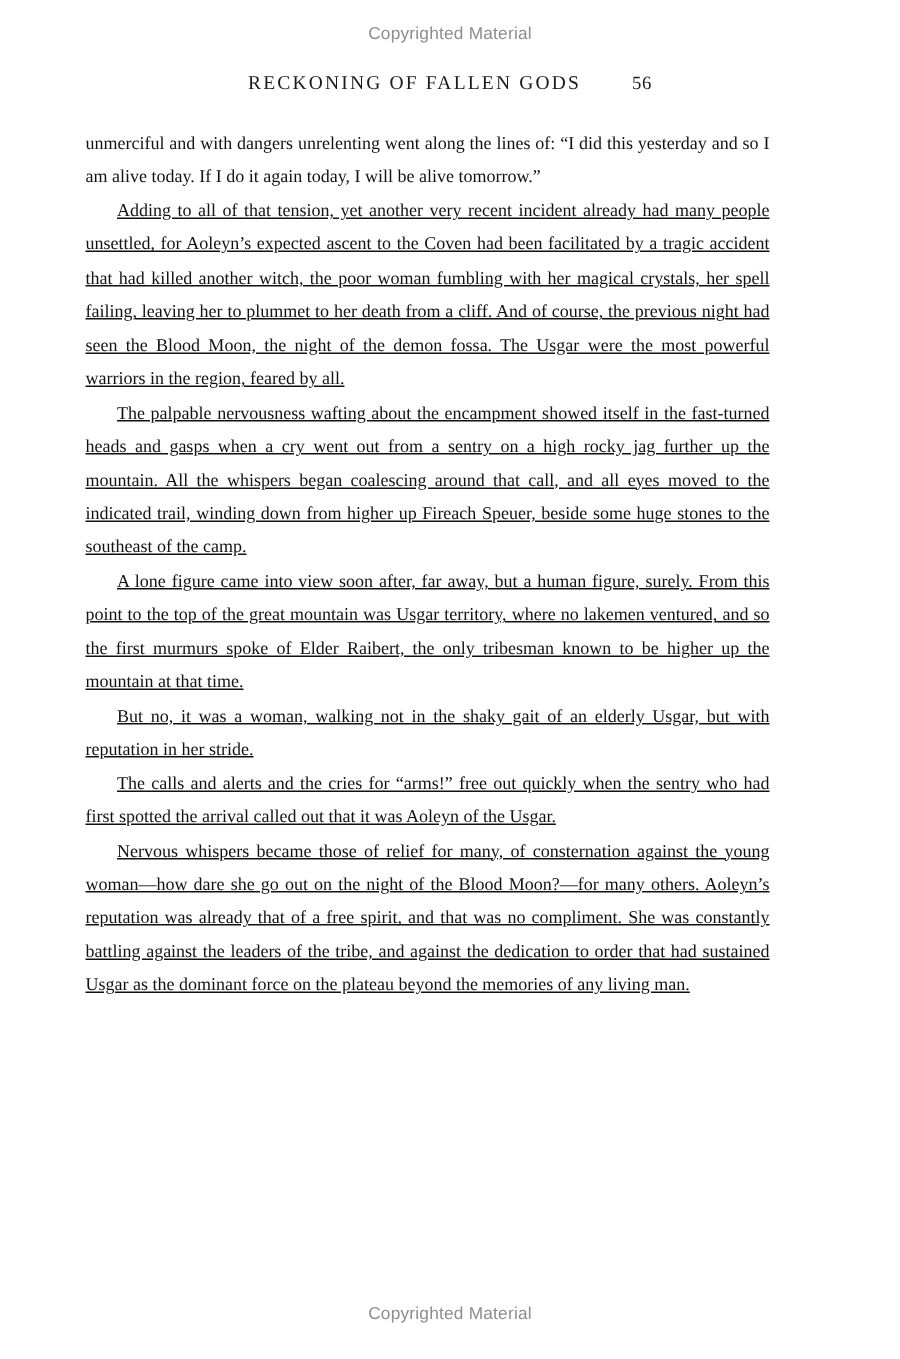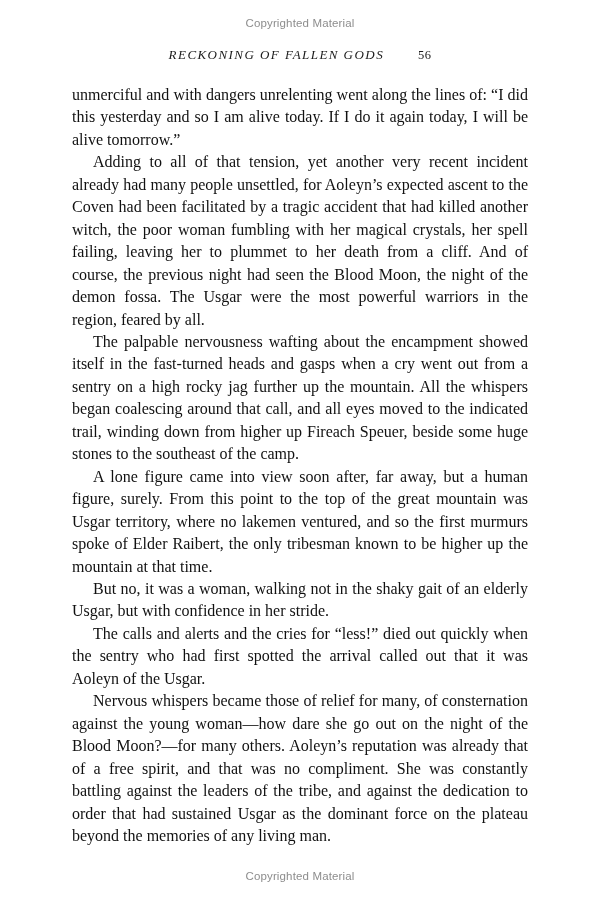--- a/index.html
+++ b/index.html
@@ -42,72 +42,72 @@
     position: absolute;
     top: 47px;
     left: 72px;
     width: 456px;
     display: flex;
     justify-content: center;
     align-items: baseline;
     color: #1a1a1a;
   }
   .header-title {
-    font-style: italic;
     font-size: 13px;
     letter-spacing: 1.45px;
     font-variant: small-caps;
     white-space: nowrap;
   }
   .header-page-number {
     font-size: 12.5px;
     margin-left: 34px;
     letter-spacing: 0.4px;
   }
 
   
   .body-text {
     position: absolute;
     top: 84px;
-    left: 72px;
+    left: 57px;
     width: 456px;
     color: #111111;
-    font-size: 16px;
+    font-size: 12px;
     line-height: 22.45px;
     text-align: justify;
     text-justify: inter-word;
     -webkit-hyphens: none;
     hyphens: none;
   }
 
   .body-text p {
     margin: 0;
     text-indent: 0;
   }
   .body-text p.indented {
     text-indent: 21px;
+    text-decoration: underline;
   }
 </style>
 </head>
 <body>
 
 <div class="page">
 
   <div class="watermark watermark-top">Copyrighted Material</div>
 
   <div class="running-header">
     <span class="header-title">RECKONING OF FALLEN GODS</span>
     <span class="header-page-number">56</span>
   </div>
 
   <div class="body-text">
       <p>unmerciful and with dangers unrelenting went along the lines of: “I did this yesterday and so I am alive today. If I do it again today, I will be alive tomorrow.”</p>
       <p class="indented">Adding to all of that tension, yet another very recent incident already had many people unsettled, for Aoleyn’s expected ascent to the Coven had been facilitated by a tragic accident that had killed another witch, the poor woman fumbling with her magical crystals, her spell failing, leaving her to plummet to her death from a cliff. And of course, the previous night had seen the Blood Moon, the night of the demon fossa. The Usgar were the most powerful warriors in the region, feared by all.</p>
       <p class="indented">The palpable nervousness wafting about the encampment showed itself in the fast-turned heads and gasps when a cry went out from a sentry on a high rocky jag further up the mountain. All the whispers began coalescing around that call, and all eyes moved to the indicated trail, winding down from higher up Fireach Speuer, beside some huge stones to the southeast of the camp.</p>
       <p class="indented">A lone figure came into view soon after, far away, but a human figure, surely. From this point to the top of the great mountain was Usgar territory, where no lakemen ventured, and so the first murmurs spoke of Elder Raibert, the only tribesman known to be higher up the mountain at that time.</p>
-      <p class="indented">But no, it was a woman, walking not in the shaky gait of an elderly Usgar, but with confidence in her stride.</p>
-      <p class="indented">The calls and alerts and the cries for “less!” died out quickly when the sentry who had first spotted the arrival called out that it was Aoleyn of the Usgar.</p>
+      <p class="indented">But no, it was a woman, walking not in the shaky gait of an elderly Usgar, but with reputation in her stride.</p>
+      <p class="indented">The calls and alerts and the cries for “arms!” free out quickly when the sentry who had first spotted the arrival called out that it was Aoleyn of the Usgar.</p>
       <p class="indented">Nervous whispers became those of relief for many, of consternation against the young woman—how dare she go out on the night of the Blood Moon?—for many others. Aoleyn’s reputation was already that of a free spirit, and that was no compliment. She was constantly battling against the leaders of the tribe, and against the dedication to order that had sustained Usgar as the dominant force on the plateau beyond the memories of any living man.</p>
     </div>
 
   <div class="watermark watermark-bottom">Copyrighted Material</div>
 
 </div>
 
 </body></html>

